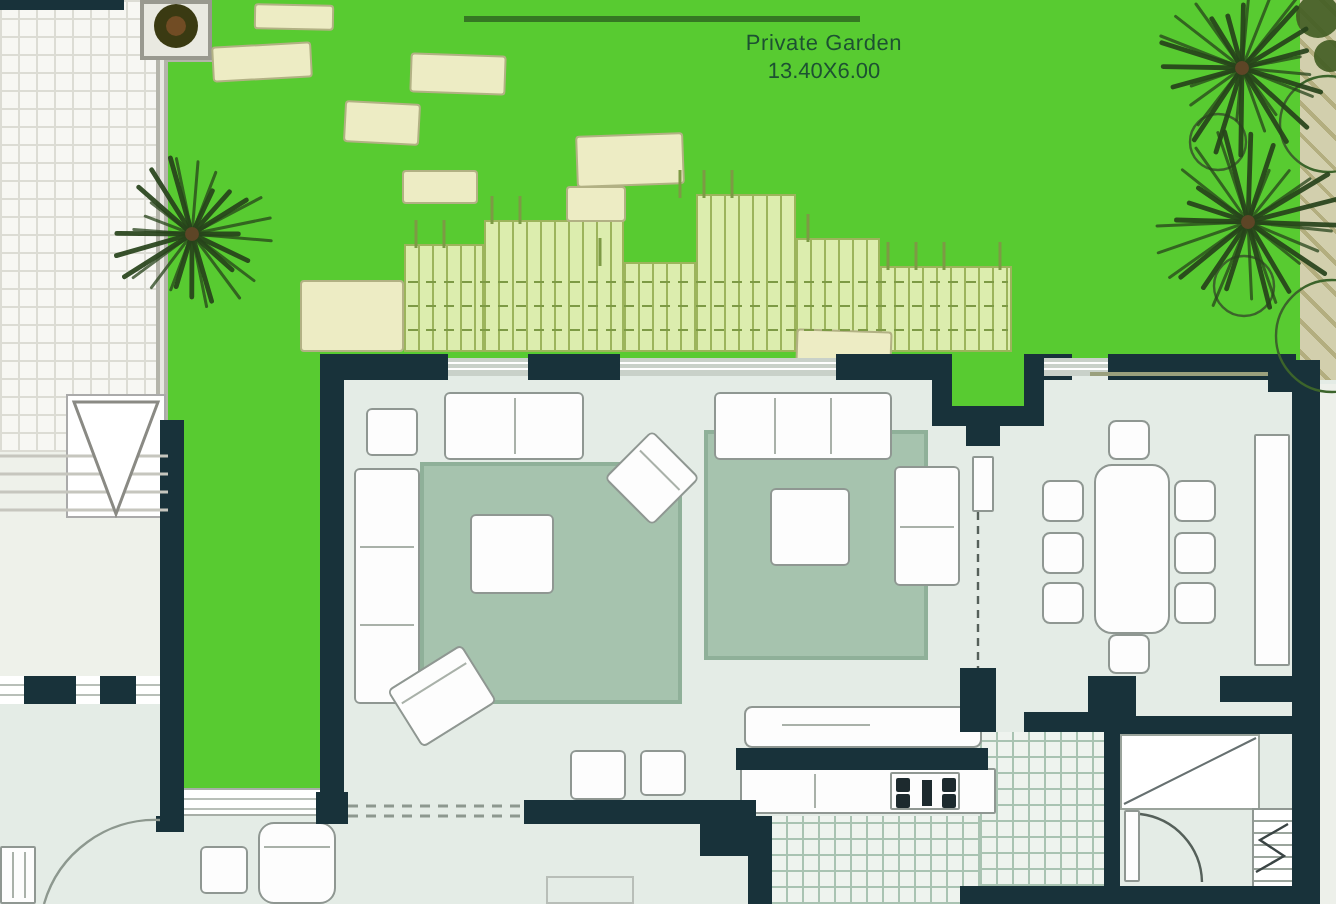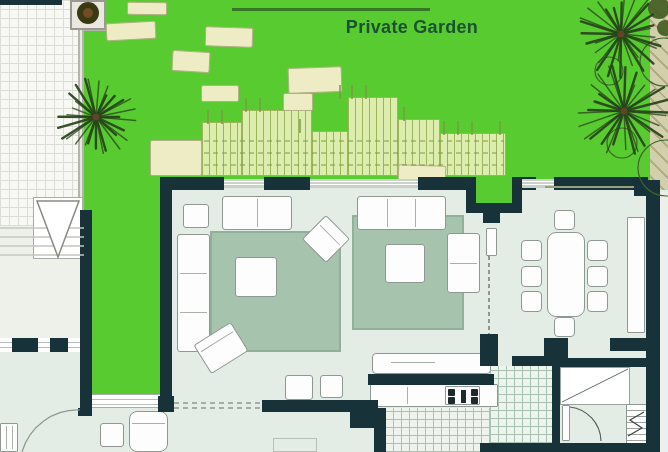--- a/index.html
+++ b/index.html
@@ -170,21 +170,22 @@
   <div class="wall" style="left:158px;top:396px;width:16px;height:16px"></div>
   <div class="wall" style="left:78px;top:408px;width:14px;height:8px"></div>
   <div class="wall" style="left:12px;top:338px;width:26px;height:14px"></div>
   <div class="wall" style="left:50px;top:338px;width:18px;height:14px"></div>
 
   <div class="glaz" style="left:224px;top:179px;width:40px;height:9px"></div>
   <div class="glaz" style="left:310px;top:179px;width:108px;height:9px"></div>
   <div class="glaz" style="left:522px;top:179px;width:32px;height:9px"></div>
 
   <div class="abs" id="glabel" style="left:312px;top:16px;width:200px;text-align:center">
-    <div style="font-size:18px;font-weight:700;letter-spacing:.3px;color:var(--label_text)">Private Garden</div>
+    <div style="font-size:11px;font-weight:400;letter-spacing:.3px;color:var(--label_text)">Private Garden</div>
+    <div style="font-size:11px;font-weight:500;color:var(--label_text)">13.40X6.00</div>
   </div>
 
   <svg id="ov" width="668" height="452" viewBox="0 0 668 452">
 
     <g stroke="#c6c6be" stroke-width="1.5">
       <line x1="0" y1="228" x2="84" y2="228"></line>
         <line x1="0" y1="237" x2="84" y2="237"></line>
       <line x1="0" y1="246" x2="84" y2="246"></line>
         <line x1="0" y1="255" x2="84" y2="255"></line>
     </g>

